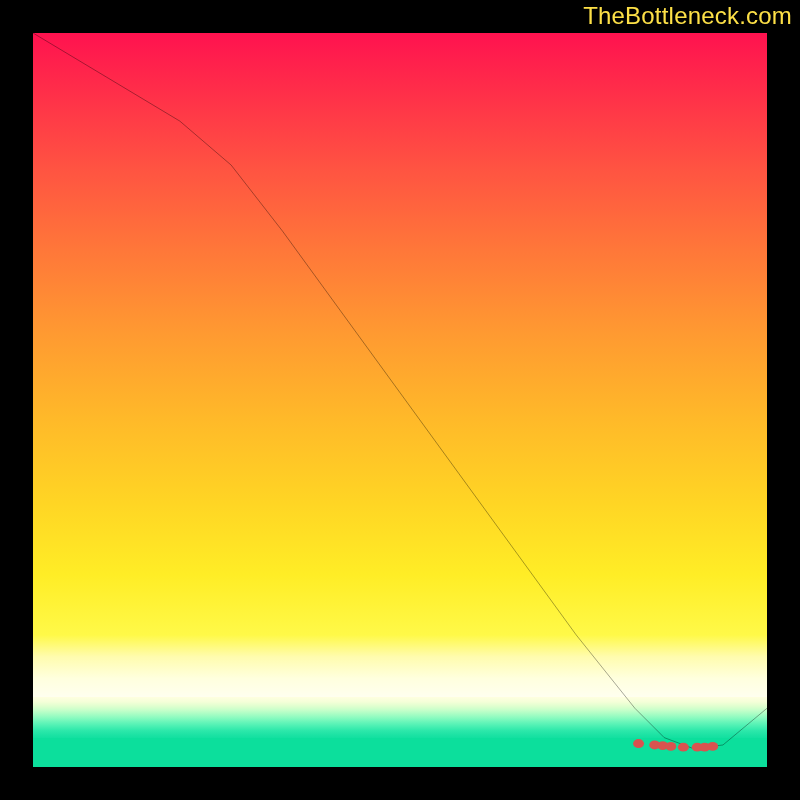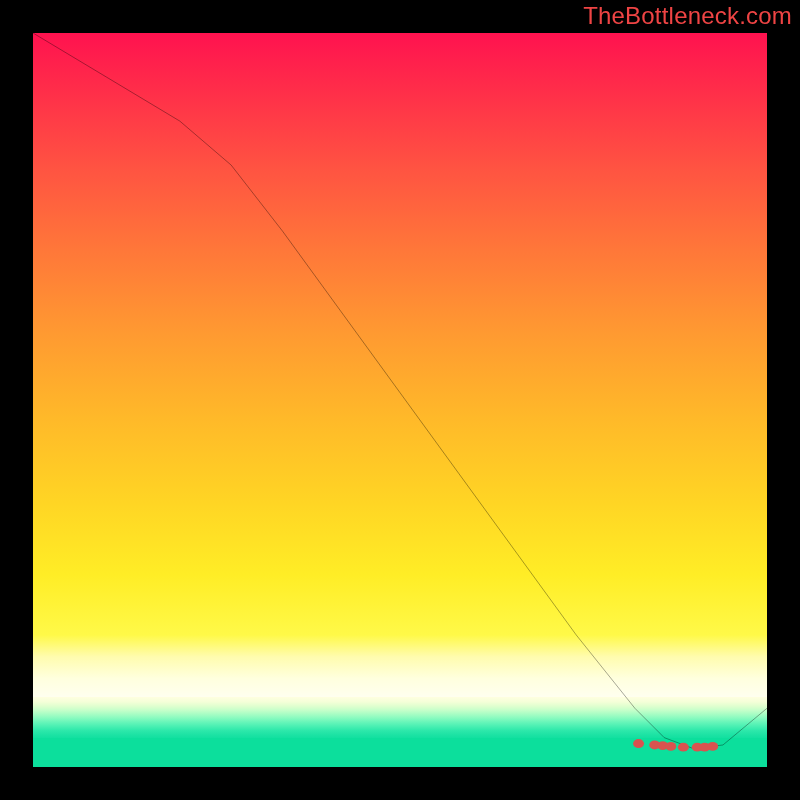--- a/index.html
+++ b/index.html
@@ -14,21 +14,21 @@
   .frame {
     position: relative;
     width: 800px;
     height: 800px;
     background: #000;
   }
   .watermark {
     position: absolute;
     top: 2px;
     right: 8px;
-    color: #ef4444;
+    color: #fde047;
     font-size: 24px;
     font-weight: 500;
     letter-spacing: 0.2px;
     z-index: 10;
   }
   .plot {
     position: absolute;
     left: 33px;
     top: 33px;
     width: 734px;

